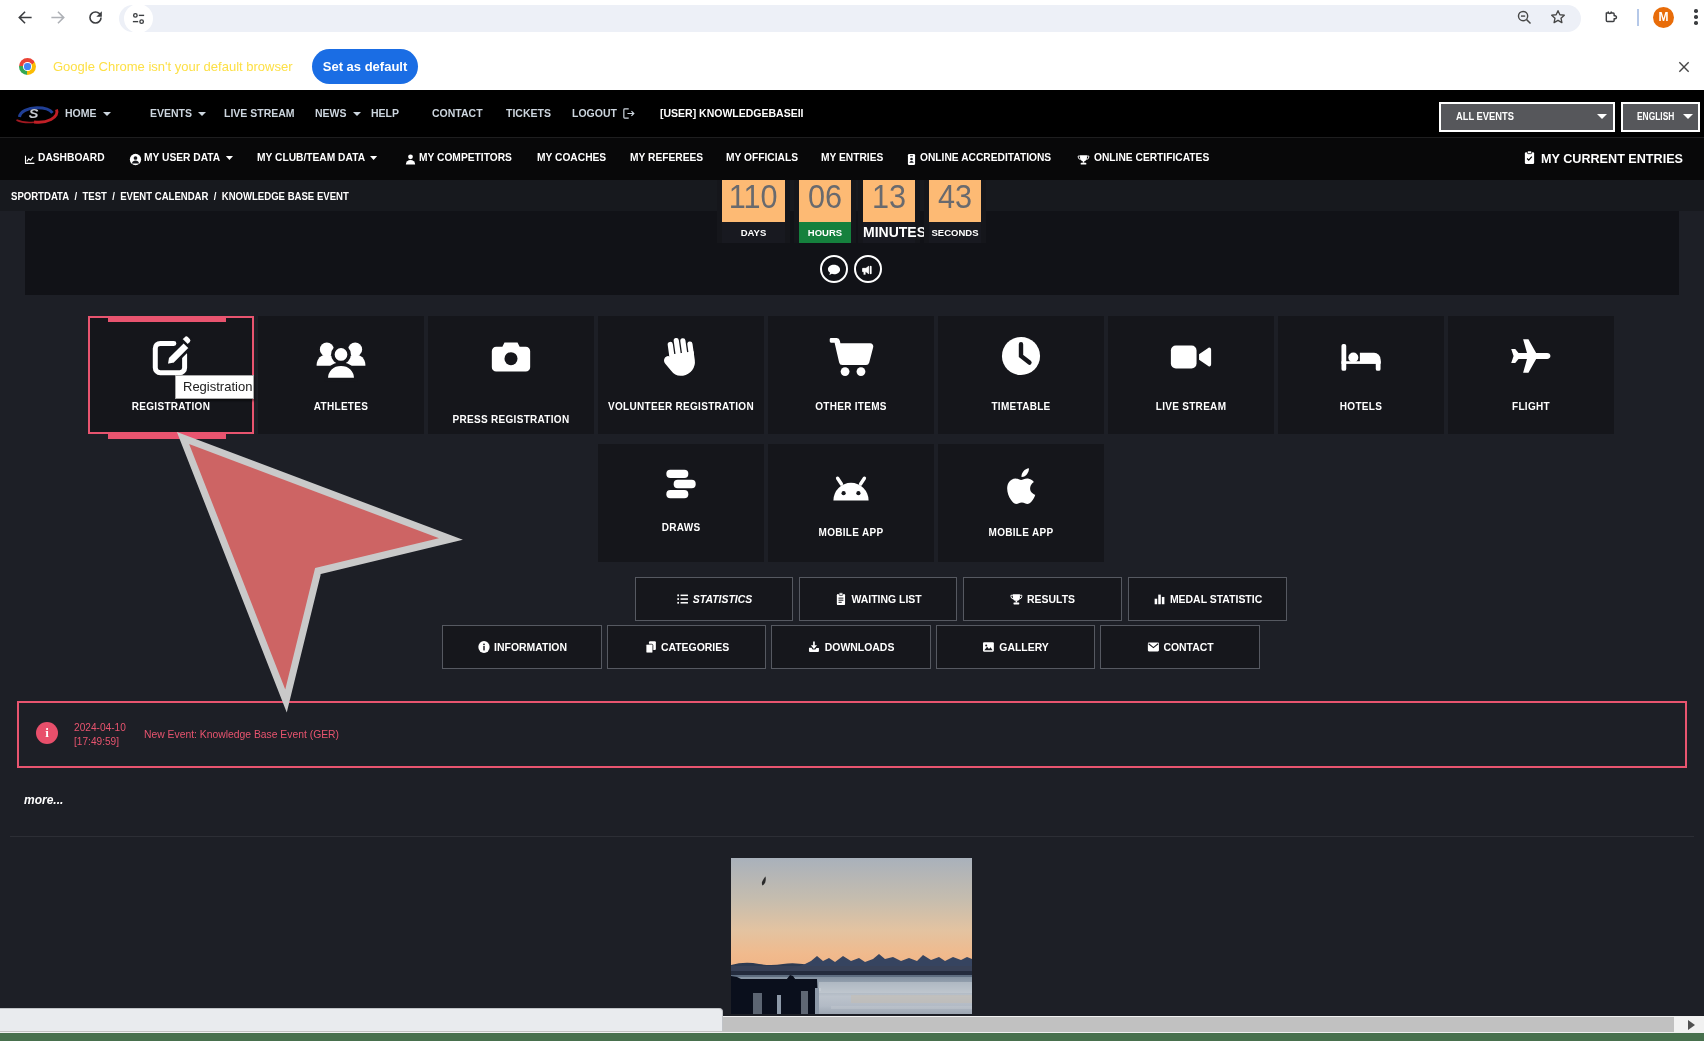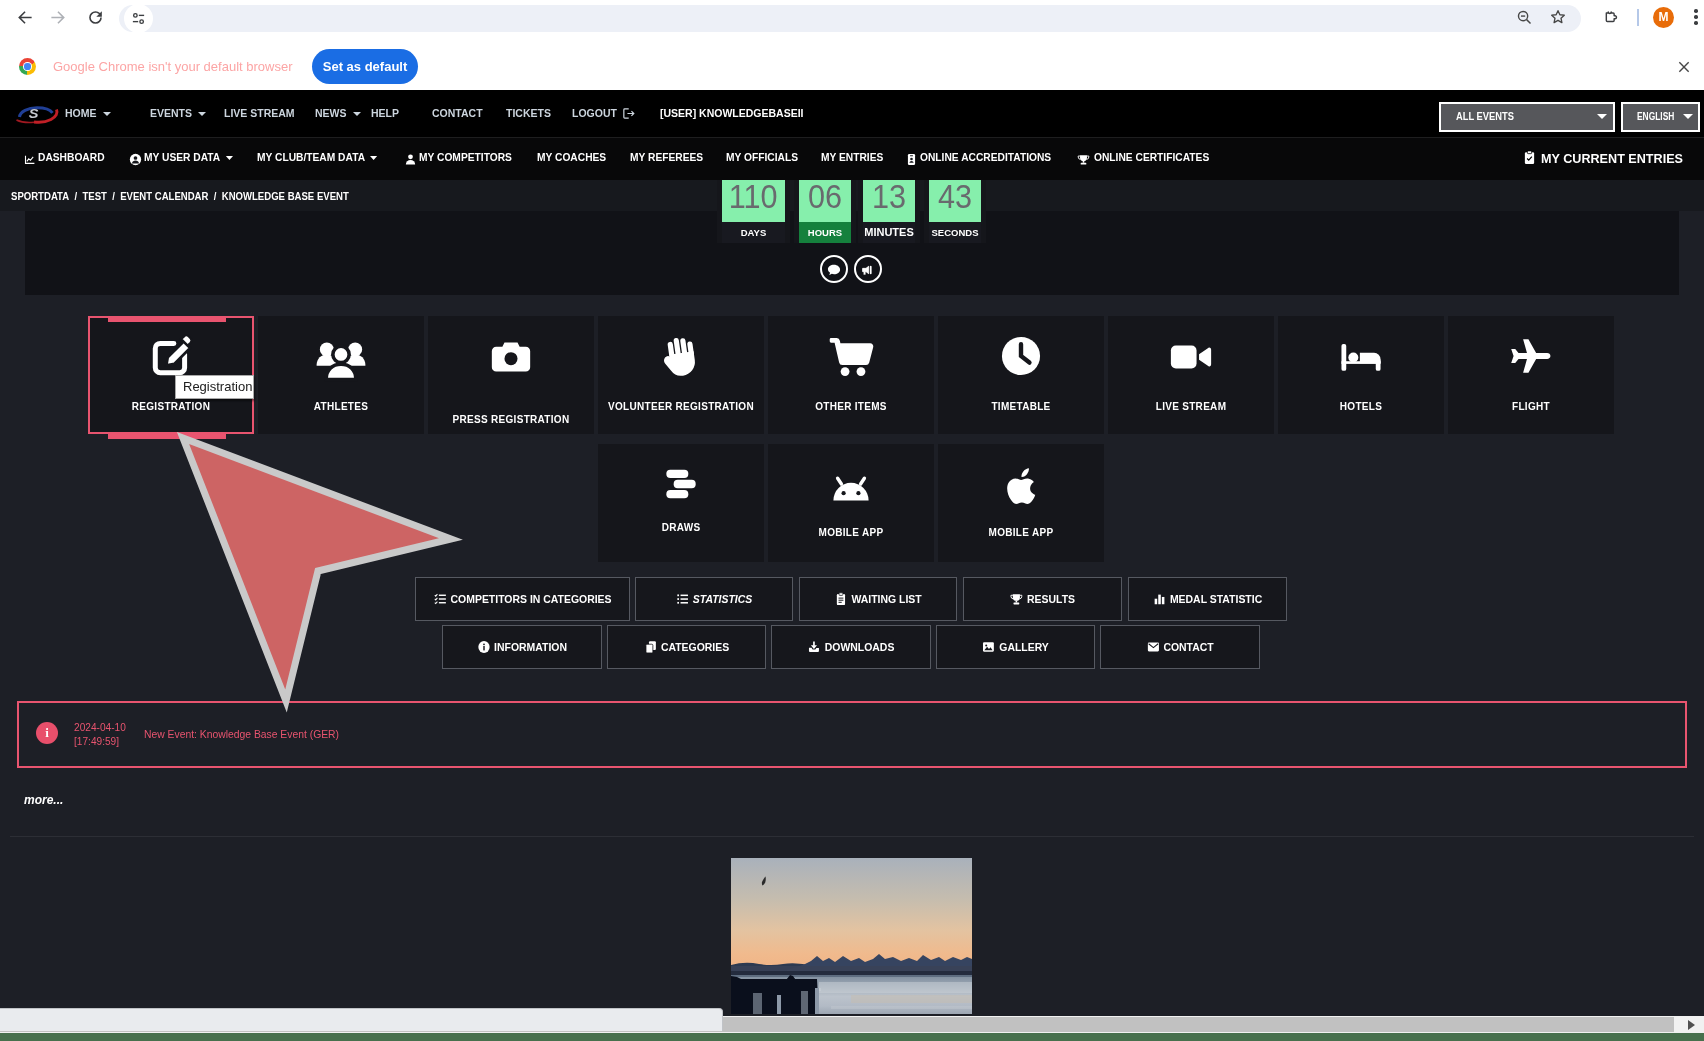--- a/index.html
+++ b/index.html
@@ -3,21 +3,21 @@
 
 html,body{margin:0;padding:0;width:1704px;height:1041px;overflow:hidden;background:#1d1f26;font-family:"Liberation Sans",sans-serif;}
 .abs{position:absolute;}
 #stage{position:relative;width:1704px;height:1041px;}
 .n1{position:absolute;top:107px;font-size:10.5px;font-weight:700;color:#ccd5de;letter-spacing:0;white-space:nowrap;}
 .n2{position:absolute;top:151px;font-size:11.5px;font-weight:700;color:#fff;letter-spacing:0;white-space:nowrap;transform:scaleX(.89);transform-origin:0 50%;}
 .caret1{display:inline-block;width:0;height:0;border-left:4px solid transparent;border-right:4px solid transparent;border-top:4px solid #ccd5de;vertical-align:1px;margin-left:6px;}
 .caret2{display:inline-block;width:0;height:0;border-left:4px solid transparent;border-right:4px solid transparent;border-top:4px solid #fff;vertical-align:1px;margin-left:6px;}
 .tile{position:absolute;width:166px;height:118px;background:#15161b;}
 .tlab{position:absolute;width:166px;text-align:center;font-size:10px;font-weight:700;color:#fff;letter-spacing:0.3px;}
-.cdnum{position:absolute;background:#86efac;color:#696a6e;font-size:34px;text-align:center;font-weight:400;}
+.cdnum{position:absolute;background:#fdba74;color:#696a6e;font-size:34px;text-align:center;font-weight:400;}
 .cdnum span{display:inline-block;transform:scaleX(.9);transform-origin:50% 50%;}
 .cdlab{position:absolute;background:#15161b;}
 .btn{position:absolute;height:44px;background:#16171c;border:1px solid #565961;box-sizing:border-box;color:#fff;font-size:11px;font-weight:700;text-align:center;white-space:nowrap;}
 .btn>div{transform:scaleX(.95);transform-origin:50% 50%;}
 .btn svg{vertical-align:-3px;margin-right:4px;}
 .red{color:#e8546f;}
 
 </style></head><body>
 <div id="stage">
 <div class="abs" style="left:0;top:0;width:1704px;height:35px;background:#fff;"></div>
@@ -51,21 +51,21 @@
     </svg>
 <div class="abs" style="left:1637px;top:9px;width:2px;height:17px;background:#b5c8e8;"></div>
 <div class="abs" style="left:1653px;top:7px;width:21px;height:21px;border-radius:50%;background:#e86c09;color:#fff;font-size:12px;font-weight:700;text-align:center;line-height:21px;">M</div>
 <div class="abs" style="left:1694px;top:9px;width:3.5px;height:3.5px;border-radius:50%;background:#3c3e41;"></div>
 <div class="abs" style="left:1694px;top:15px;width:3.5px;height:3.5px;border-radius:50%;background:#3c3e41;"></div>
 <div class="abs" style="left:1694px;top:21px;width:3.5px;height:3.5px;border-radius:50%;background:#3c3e41;"></div>
 <div class="abs" style="left:0;top:35px;width:1704px;height:55px;background:#fff;"></div>
 <div class="abs" style="left:19px;top:58px;width:17px;height:17px;border-radius:50%;background:conic-gradient(from 60deg, #fbbc04 0 120deg, #34a853 120deg 210deg, #ea4335 210deg 360deg);"></div>
 <div class="abs" style="left:23.2px;top:62.2px;width:8.6px;height:8.6px;border-radius:50%;background:#fff;"></div>
 <div class="abs" style="left:24.4px;top:63.4px;width:6.2px;height:6.2px;border-radius:50%;background:#4285f4;"></div>
-<div class="abs" style="left:53px;top:59px;font-size:13px;color:#fca5a5;">Google Chrome isn't your default browser</div>
+<div class="abs" style="left:53px;top:59px;font-size:13px;color:#fde047;">Google Chrome isn't your default browser</div>
 <div class="abs" style="left:312px;top:49px;width:106px;height:35px;background:#1a6de4;border-radius:18px;color:#fff;font-size:13px;font-weight:700;text-align:center;line-height:35px;">Set as default</div>
 <svg class="abs" style="left:1677px;top:60px;" width="14" height="14" viewBox="0 0 24 24">
       <path d="M4 4l16 16M20 4L4 20" stroke="#474747" stroke-width="2.4"></path>
     </svg>
 <div class="abs" style="left:0;top:90px;width:1704px;height:47px;background:#000;"></div>
 <svg class="abs" style="left:12px;top:103px;" width="48" height="22" viewBox="0 0 48 22">
 <path d="M7.5 14C8 8.5 16 4.8 25 4.8c7.5 0 13.5 2.2 15.5 5" fill="none" stroke="#203f96" stroke-width="3"></path>
 <path d="M44.5 6.5c1.5 3.5-.5 7.5-5.5 10-4.5 2.3-11 3.2-17 2.4" fill="none" stroke="#c01f26" stroke-width="3"></path>
 <path d="M22 19.3c-6.5.6-13.5-.3-17.5-2.3" fill="none" stroke="#a01820" stroke-width="1.6"></path>
 <text x="15" y="15.5" font-family="Liberation Sans" font-weight="700" font-style="italic" font-size="13" fill="#c9ccd2" transform="scale(1.12,1)">S</text>
@@ -135,21 +135,21 @@
 <div class="abs" style="left:11px;top:190px;font-size:11px;font-weight:700;color:#fff;letter-spacing:0;white-space:nowrap;transform:scaleX(.87);transform-origin:0 50%;">SPORTDATA&nbsp; /&nbsp; TEST&nbsp; /&nbsp; EVENT CALENDAR&nbsp; /&nbsp; KNOWLEDGE BASE EVENT</div>
 <div class="abs" style="left:25px;top:211px;width:1654px;height:84px;background:#111217;"></div>
 <div class="cdlab" style="left:717px;top:180px;width:73px;height:63px;"></div>
 <div class="cdnum" style="left:722px;top:180px;width:63px;height:42px;line-height:33px;"><span>110</span></div>
 <div class="abs" style="left:722px;top:222px;width:63px;height:21px;background:#181920;color:#fff;font-size:9.5px;font-weight:700;text-align:center;letter-spacing:0;line-height:21px;">DAYS</div>
 <div class="cdlab" style="left:794px;top:180px;width:62px;height:63px;"></div>
 <div class="cdnum" style="left:799px;top:180px;width:52px;height:42px;line-height:33px;"><span>06</span></div>
 <div class="abs" style="left:799px;top:222px;width:52px;height:21px;background:#15803d;color:#fff;font-size:9.5px;font-weight:700;text-align:center;letter-spacing:0;line-height:21px;">HOURS</div>
 <div class="cdlab" style="left:858px;top:180px;width:62px;height:63px;"></div>
 <div class="cdnum" style="left:863px;top:180px;width:52px;height:42px;line-height:33px;"><span>13</span></div>
-<div class="abs" style="left:863px;top:222px;width:52px;height:21px;background:#181920;color:#fff;font-size:11px;font-weight:700;text-align:center;letter-spacing:0;line-height:21px;">MINUTES</div>
+<div class="abs" style="left:863px;top:222px;width:52px;height:21px;background:#181920;color:#fff;font-size:14px;font-weight:700;text-align:center;letter-spacing:0;line-height:21px;">MINUTES</div>
 <div class="cdlab" style="left:924px;top:180px;width:62px;height:63px;"></div>
 <div class="cdnum" style="left:929px;top:180px;width:52px;height:42px;line-height:33px;"><span>43</span></div>
 <div class="abs" style="left:929px;top:222px;width:52px;height:21px;background:#181920;color:#fff;font-size:9.5px;font-weight:700;text-align:center;letter-spacing:0;line-height:21px;">SECONDS</div>
 <div class="abs" style="left:820px;top:255px;width:28px;height:28px;border:2px solid #fff;border-radius:50%;box-sizing:border-box;text-align:center;line-height:30px;"><svg width="14" height="14" viewBox="0 0 24 24" style="">
         <path d="M12 3.2C6.2 3.2 1.6 6.6 1.6 10.9c0 2.4 1.4 4.5 3.7 5.9-.2 1-.8 2.4-1.9 3.4 1.9-.1 3.6-.9 4.8-1.7 1.2.4 2.5.6 3.8.6 5.8 0 10.4-3.4 10.4-7.7S17.8 3.2 12 3.2z" fill="#ffffff"></path>
       </svg></div>
 <div class="abs" style="left:854px;top:255px;width:28px;height:28px;border:2px solid #fff;border-radius:50%;box-sizing:border-box;text-align:center;line-height:30px;"><svg width="14" height="14" viewBox="0 0 24 24" style="">
         <path d="M2.8 9.2h5.8l4.6-3.6v12.8l-4.6-3.6H2.8z" fill="#ffffff" stroke="#ffffff" stroke-width="1.5" stroke-linejoin="round"></path>
         <rect x="15.2" y="4.8" width="3" height="14.4" rx="1.5" fill="#ffffff"></rect>
         <path d="M4.4 14.8h3.4v5.2H4.4z" fill="#ffffff"></path>
@@ -239,30 +239,20 @@
 <div class="tile" style="left:938px;top:444px;"></div>
 <div class="abs" style="left:938px;top:462px;width:166px;text-align:center;"><svg width="47" height="47" viewBox="0 0 24 22" style="">
         <path d="M16.4 12.6c0-2.2 1.8-3.3 1.9-3.4-1-1.5-2.6-1.7-3.2-1.8-1.4-.1-2.6.8-3.3.8-.7 0-1.7-.8-2.8-.8-1.5 0-2.8.9-3.6 2.2-1.5 2.6-.4 6.5 1.1 8.6.7 1 1.6 2.2 2.8 2.2 1.1 0 1.5-.7 2.9-.7 1.3 0 1.7.7 2.9.7 1.2 0 2-1.1 2.7-2.1.9-1.3 1.2-2.5 1.2-2.6-.1 0-2.6-1-2.6-3.1z" fill="#ffffff"></path>
         <path d="M14.8 5.2c.6-.8 1.1-1.9 1-3-1 0-2.1.7-2.8 1.5-.6.7-1.1 1.8-1 2.9 1.1.1 2.2-.6 2.8-1.4z" fill="#ffffff"></path>
       </svg></div>
 <div class="tlab" style="left:938px;top:527px;">MOBILE APP</div>
 <div class="abs" style="left:88px;top:316px;width:166px;height:118px;border:2px solid #e8546f;box-sizing:border-box;"></div>
 <div class="abs" style="left:108px;top:316px;width:118px;height:6px;background:#e8546f;"></div>
 <div class="abs" style="left:108px;top:433px;width:118px;height:6px;background:#e8546f;"></div>
 <div class="abs" style="left:175px;top:375px;width:79px;height:24px;background:#fff;border:1px solid #a9a9a9;box-sizing:border-box;box-shadow:1px 2px 2px rgba(0,0,0,0.45);font-size:13px;color:#202020;line-height:21px;padding-left:7px;">Registration</div>
-<div class="btn" style="left:415px;top:577px;width:215px;line-height:42px;">
-      <div><svg width="14" height="14" viewBox="0 0 24 24" style="">
-          <path d="M2 5.4 l1.7 1.7 3-3.4" fill="none" stroke="#ffffff" stroke-width="1.8"></path>
-          <rect x="9.4" y="4.4" width="12.6" height="2.4" fill="#ffffff"></rect>
-          <path d="M2 11.8 l1.7 1.7 3-3.4" fill="none" stroke="#ffffff" stroke-width="1.8"></path>
-          <rect x="9.4" y="10.799999999999999" width="12.6" height="2.4" fill="#ffffff"></rect>
-          <path d="M2 18.2 l1.7 1.7 3-3.4" fill="none" stroke="#ffffff" stroke-width="1.8"></path>
-          <rect x="9.4" y="17.2" width="12.6" height="2.4" fill="#ffffff"></rect>
-        </svg>COMPETITORS IN CATEGORIES</div>
-    </div>
 <div class="btn" style="left:635px;top:577px;width:158px;line-height:42px;font-style:italic;">
       <div><svg width="14" height="14" viewBox="0 0 24 24" style="">
           <rect x="2.4" y="4.2" width="3" height="3" fill="#ffffff"></rect>
           <rect x="8.2" y="4.4" width="13.4" height="2.6" fill="#ffffff"></rect>
           <rect x="2.4" y="10.6" width="3" height="3" fill="#ffffff"></rect>
           <rect x="8.2" y="10.799999999999999" width="13.4" height="2.6" fill="#ffffff"></rect>
           <rect x="2.4" y="17.0" width="3" height="3" fill="#ffffff"></rect>
           <rect x="8.2" y="17.2" width="13.4" height="2.6" fill="#ffffff"></rect>
         </svg>STATISTICS</div>
     </div>

